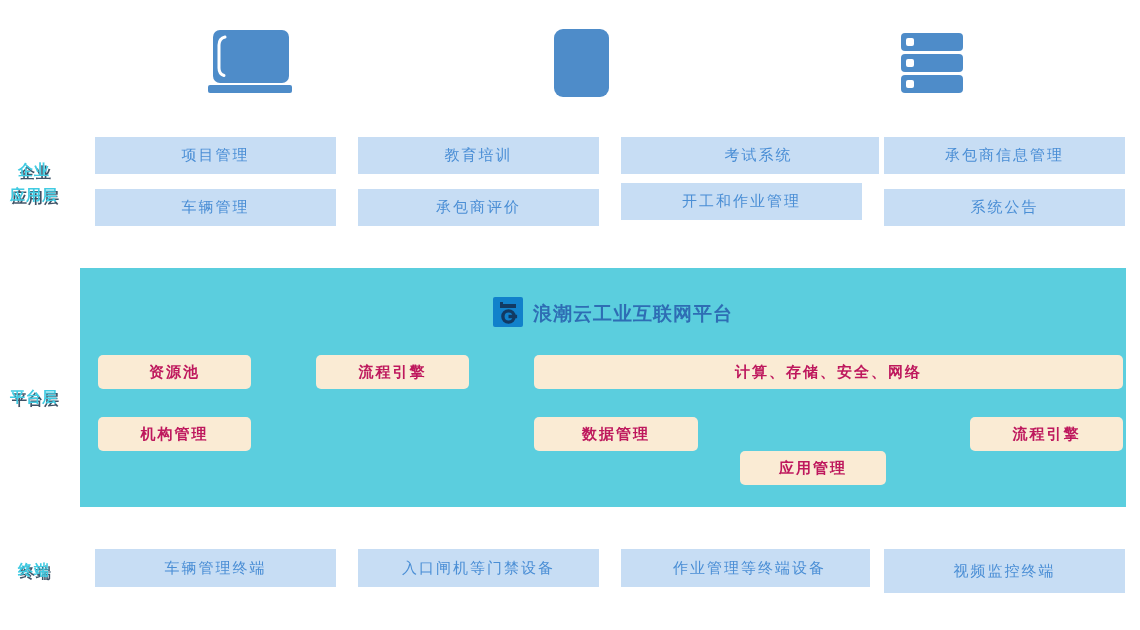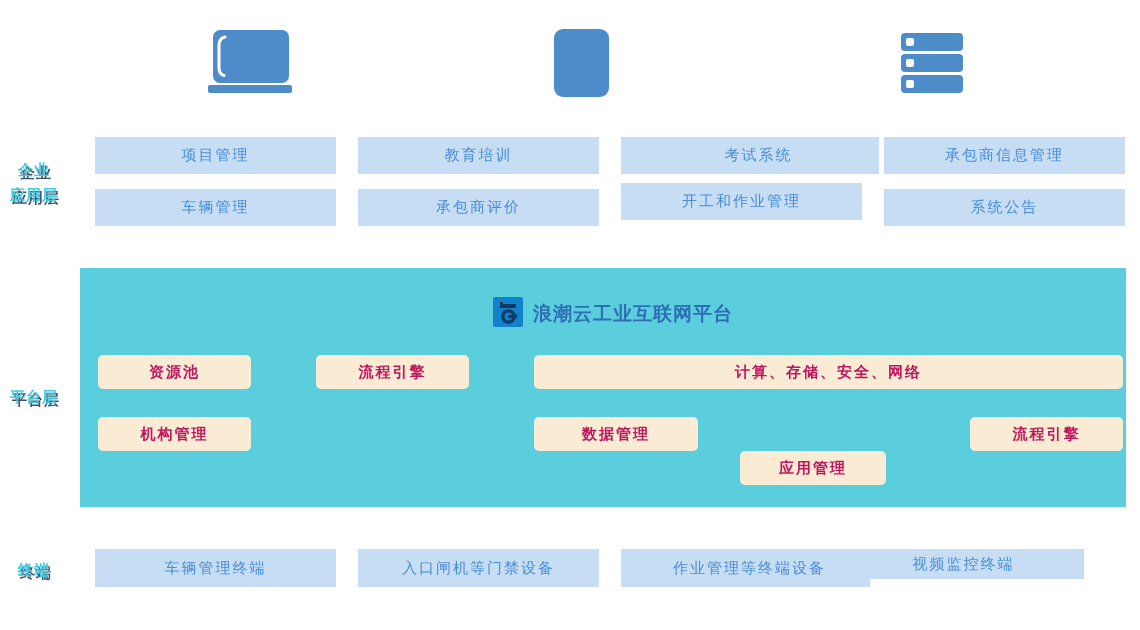--- a/index.html
+++ b/index.html
@@ -106,15 +106,15 @@
   <div class="cream-box" style="left:534px;top:355px;width:589px;">计算、存储、安全、网络</div>
 
   <div class="cream-box" style="left:98px;top:417px;width:153px;">机构管理</div>
   <div class="cream-box" style="left:534px;top:417px;width:164px;">数据管理</div>
   <div class="cream-box" style="left:740px;top:417px;width:146px;margin-top:34px;">应用管理</div>
   <div class="cream-box" style="left:970px;top:417px;width:153px;">流程引擎</div>
 
   <div class="blue-box" style="left:358px;top:549px;height:38px;">入口闸机等门禁设备</div>
   <div class="blue-box" style="left:95px;top:549px;height:38px;">车辆管理终端</div>
   <div class="blue-box" style="left:621px;top:549px;height:38px;padding-left:8px;">作业管理等终端设备</div>
-  <div class="blue-box" style="left:843px;top:549px;height:30px;">视频监控终端</div>
+  <div class="blue-box" style="left:884px;top:549px;height:44px;">视频监控终端</div>
 
 </div>
 
 </body></html>

